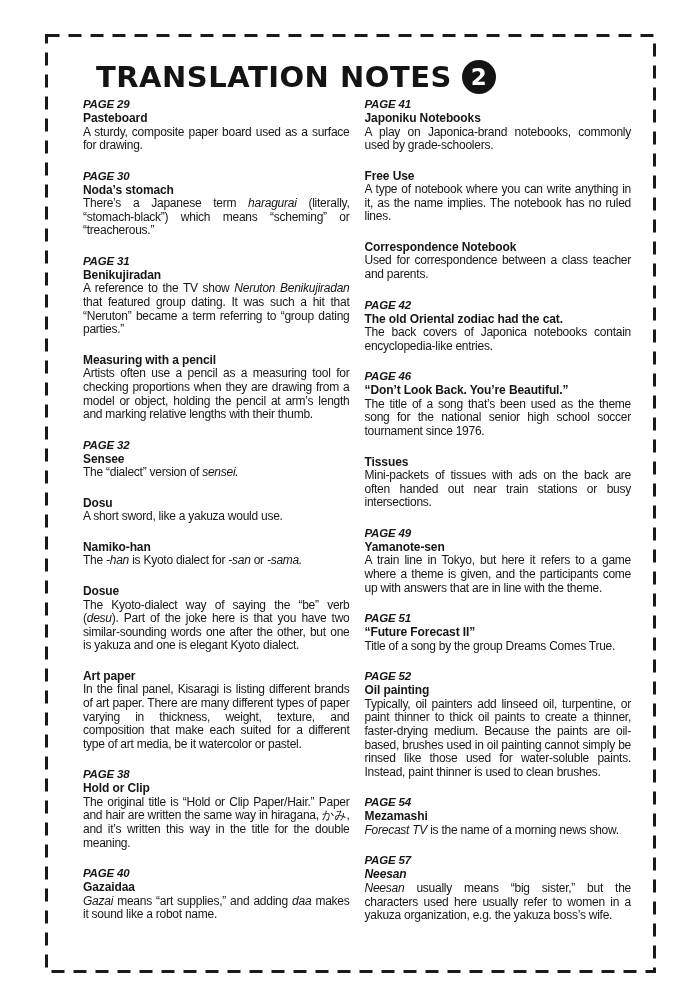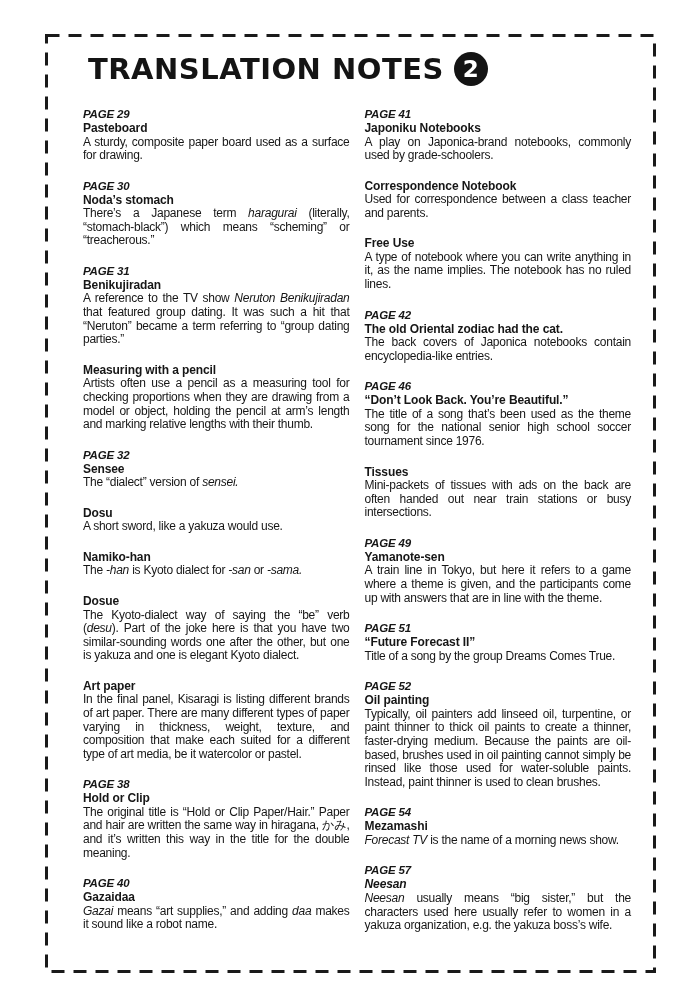--- a/index.html
+++ b/index.html
@@ -20,21 +20,21 @@
     left: 45px;
     top: 34px;
     width: 611px;
     height: 939px;
     pointer-events: none;
   }
   .page-title {
     position: absolute;
     left: 80px;
     top: 44px;
-    margin: 8px;
+    margin: 16px;
     font-family: "DejaVu Sans", sans-serif;
     font-weight: 900;
     font-size: 29px;
     letter-spacing: 0.5px;
     color: #141414;
     white-space: nowrap;
     display: flex;
     align-items: flex-start;
   }
   .title-badge {
@@ -47,21 +47,21 @@
     background: #141414;
     color: #ffffff;
     font-size: 23px;
     font-weight: 900;
     margin-left: 10px;
     line-height: 1;
   }
   .cols {
     position: absolute;
     left: 83px;
-    top: 107px;
+    top: 97px;
     width: 548px;
     display: flex;
     gap: 15px;
   }
   .col {
     flex: 1 1 0;
     min-width: 0;
   }
   .entry {
     margin: 0 0 16px 0;
@@ -159,26 +159,26 @@
         <div class="body"><i>Gazai</i> means “art supplies,” and adding <i>daa</i> makes it sound like a robot name.</div>
       </div>
     </div>
   <div class="col" id="col-right">
       <div class="entry">
         <div class="page-label">PAGE 41</div>
         <div class="heading">Japoniku Notebooks</div>
         <div class="body">A play on Japonica-brand notebooks, commonly used by grade-schoolers.</div>
       </div>
       <div class="entry">
+        <div class="heading">Free Use</div>
+        <div class="body">A type of notebook where you can write anything in it, as the name implies. The notebook has no ruled lines.</div>
+      </div>
+      <div class="entry">
         <div class="heading">Correspondence Notebook</div>
         <div class="body">Used for correspondence between a class teacher and parents.</div>
-      </div>
-      <div class="entry">
-        <div class="heading">Free Use</div>
-        <div class="body">A type of notebook where you can write anything in it, as the name implies. The notebook has no ruled lines.</div>
       </div>
       <div class="entry">
         <div class="page-label">PAGE 42</div>
         <div class="heading">The old Oriental zodiac had the cat.</div>
         <div class="body">The back covers of Japonica notebooks contain encyclopedia-like entries.</div>
       </div>
       <div class="entry">
         <div class="page-label">PAGE 46</div>
         <div class="heading">“Don’t Look Back. You’re Beautiful.”</div>
         <div class="body">The title of a song that’s been used as the theme song for the national senior high school soccer tournament since 1976.</div>

